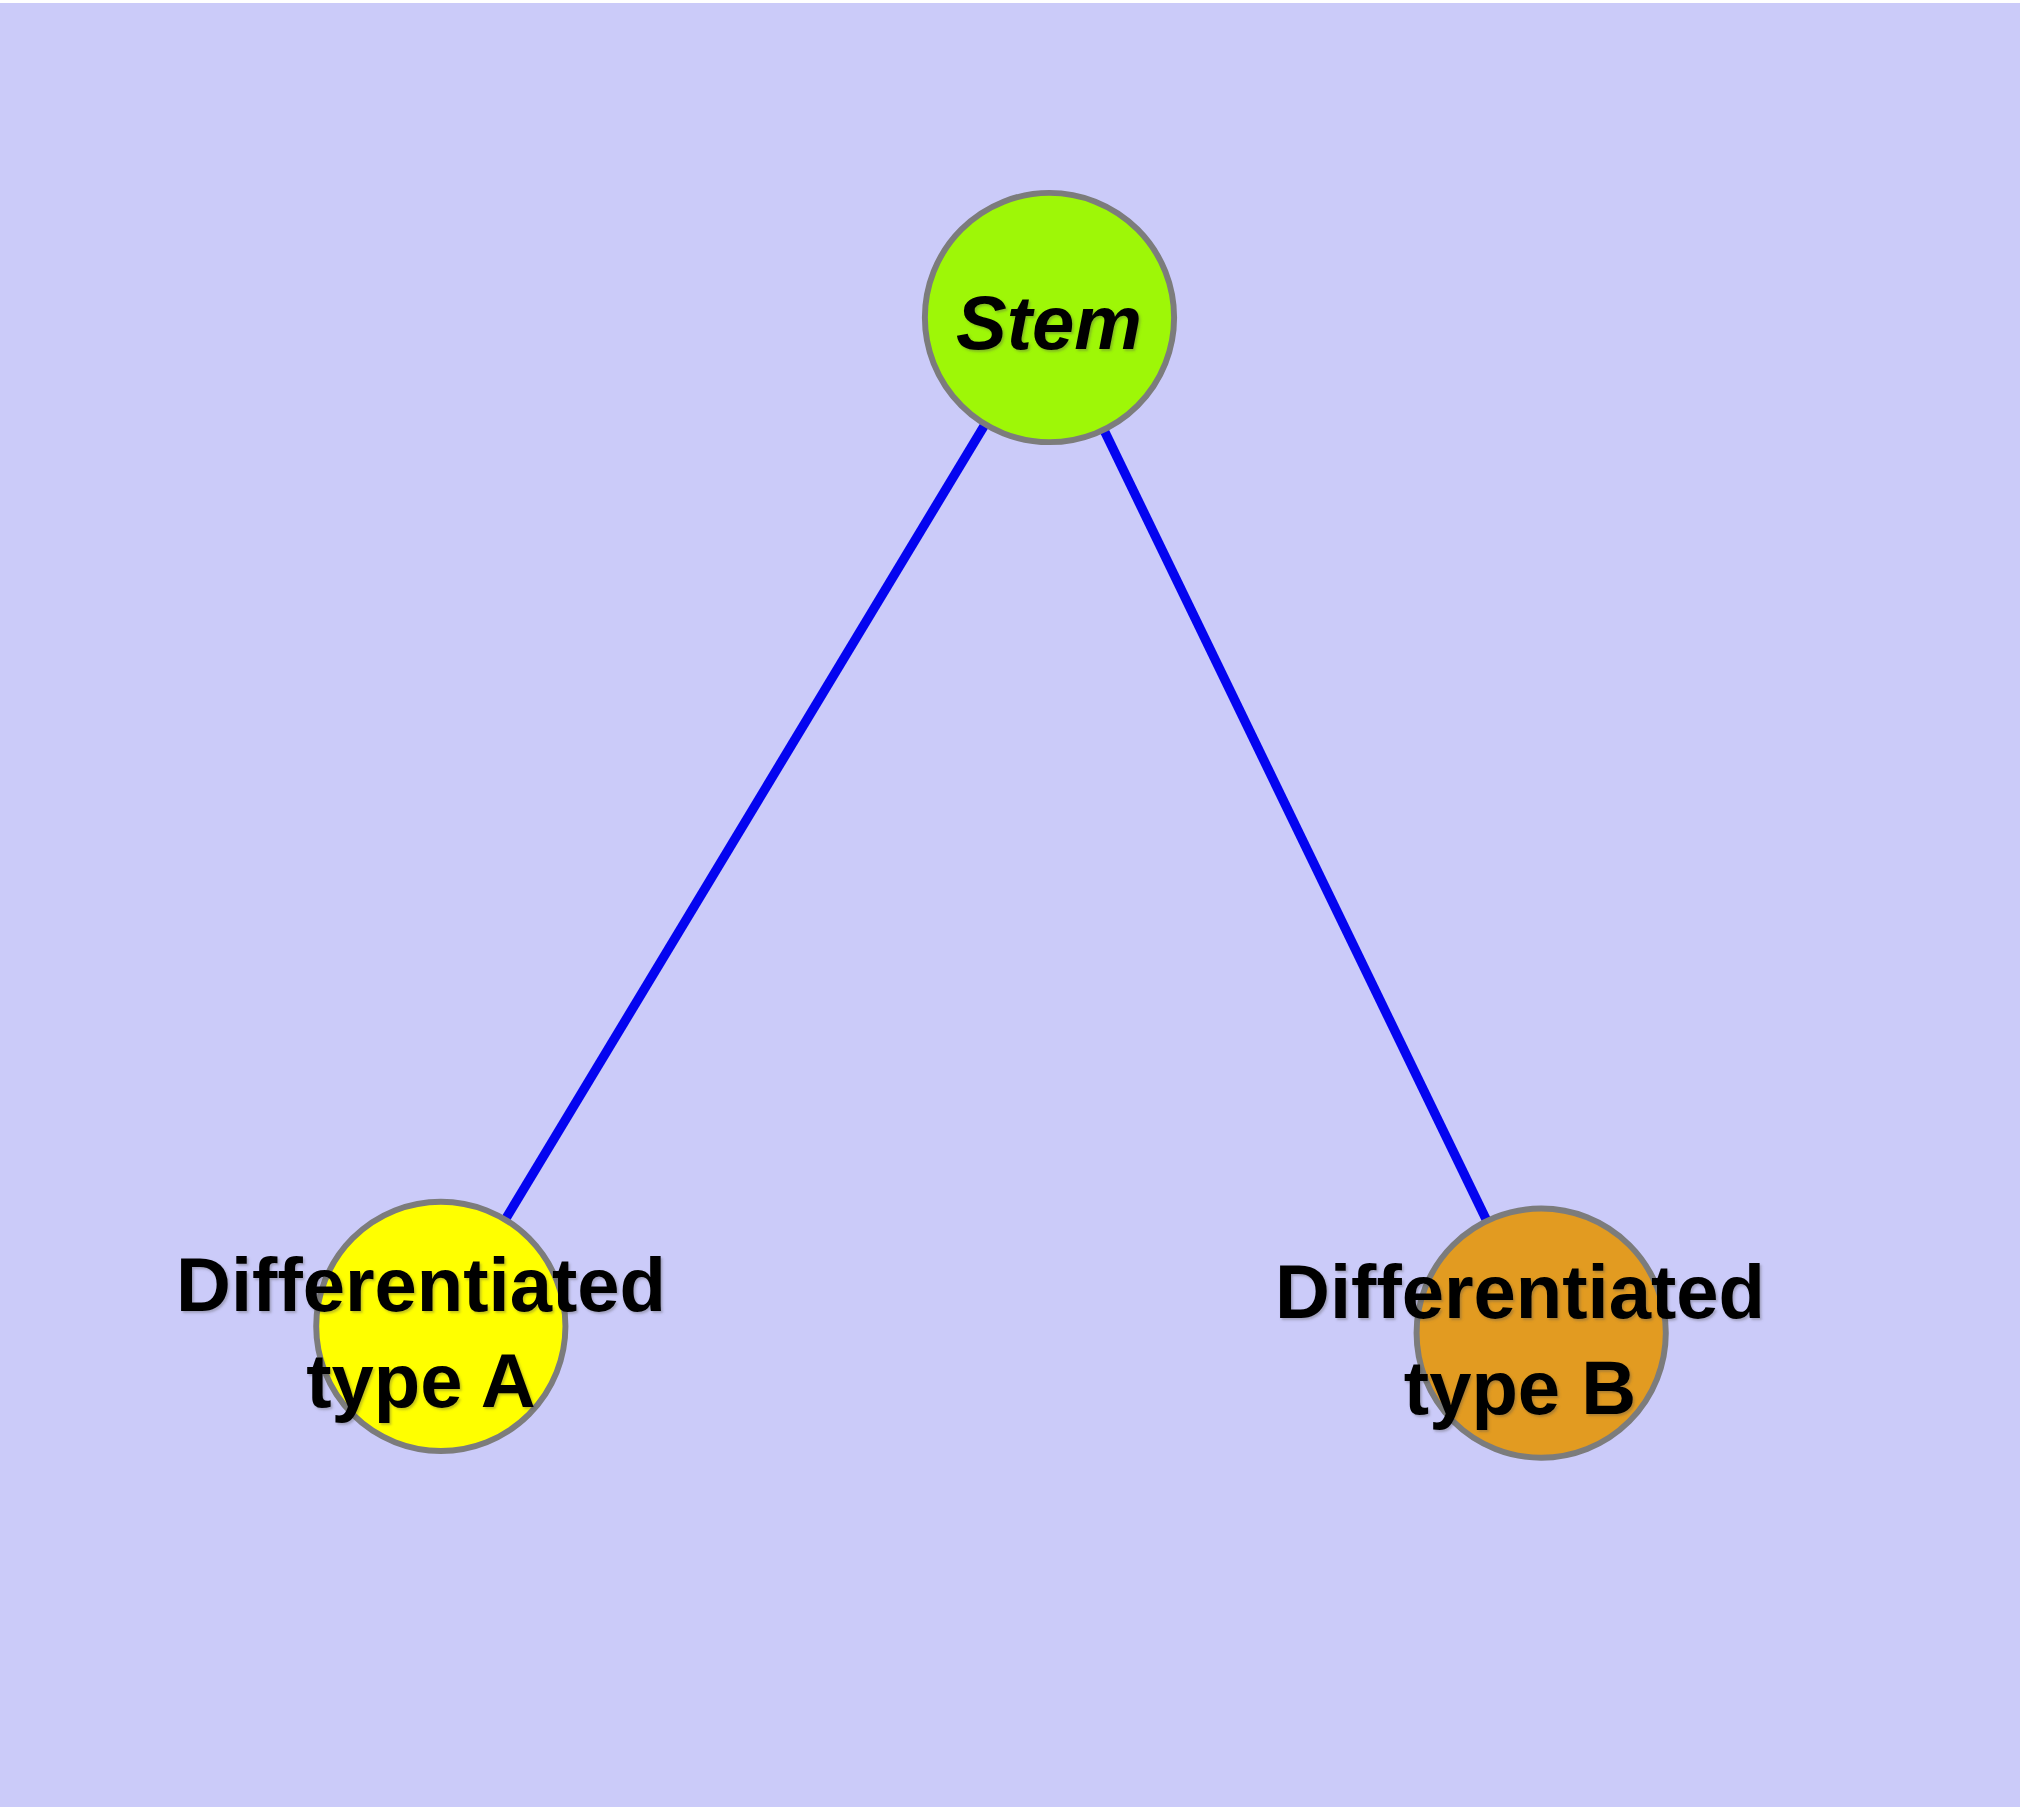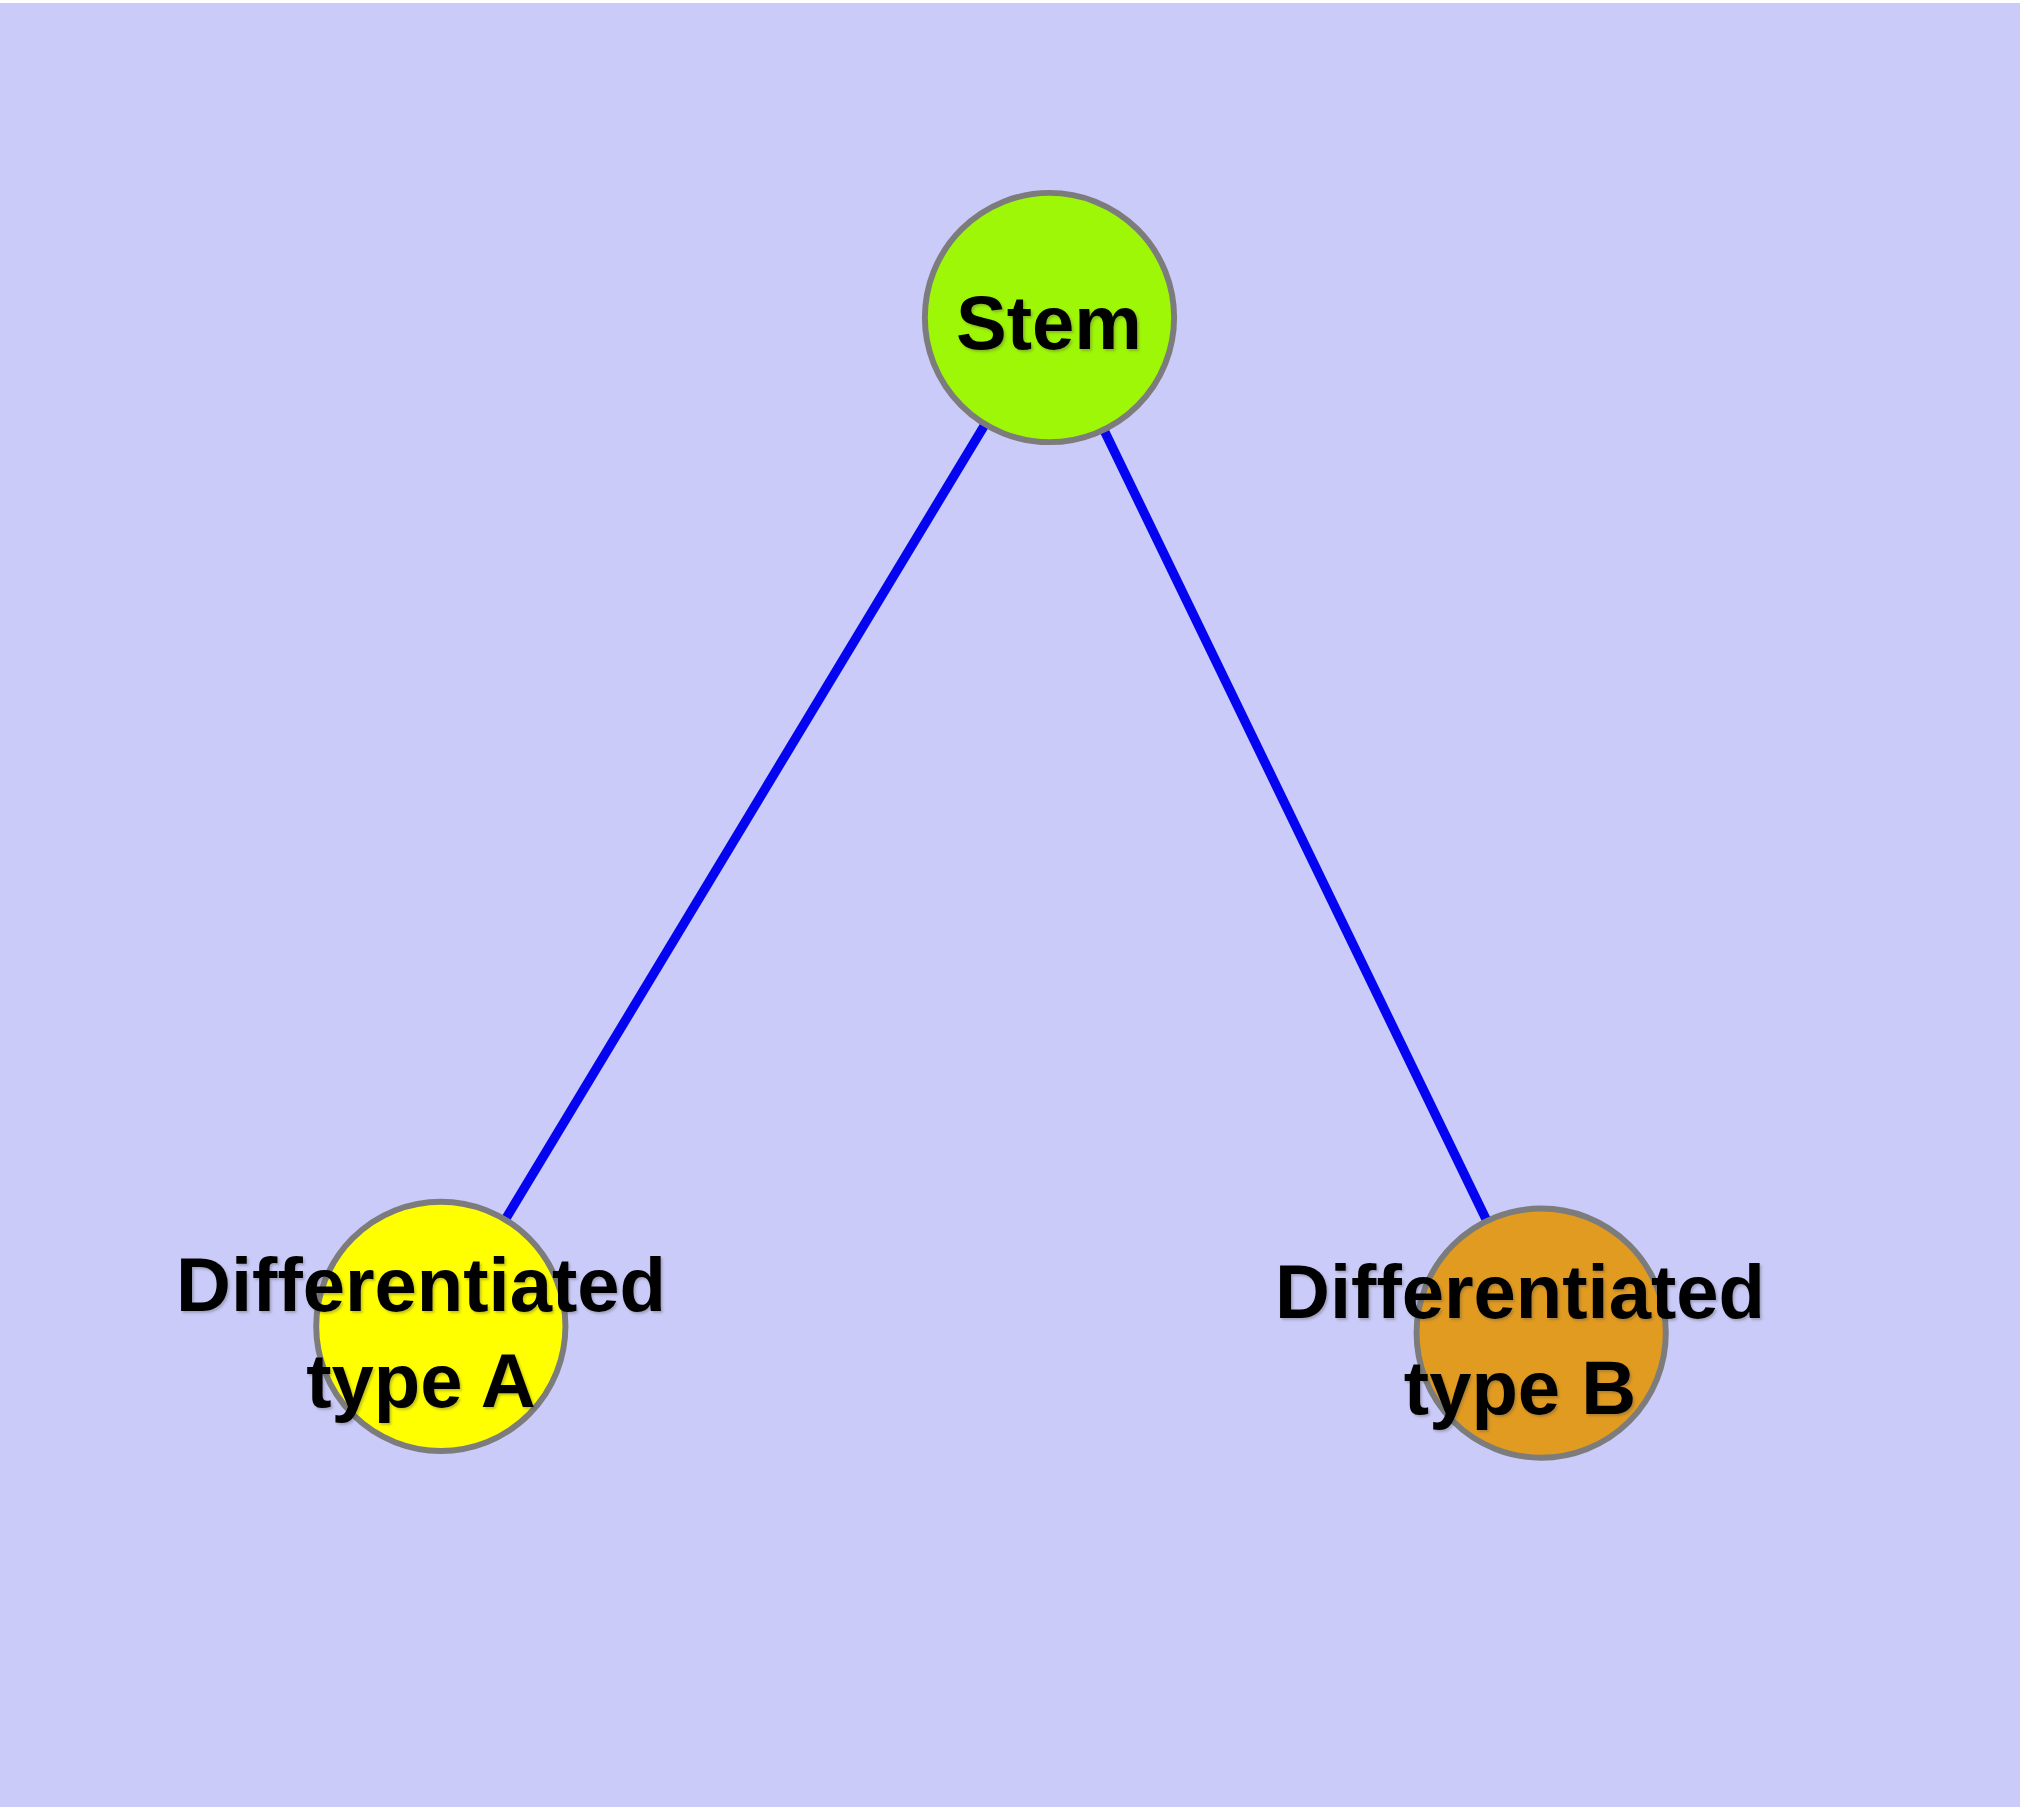--- a/index.html
+++ b/index.html
@@ -51,20 +51,20 @@
 
 <div class="stage">
   <div class="canvas" style="background: rgb(203, 203, 249);">
     <svg class="diagram-svg" viewBox="0 3 2384 2128" xmlns="http://www.w3.org/2000/svg">
         <line x1="1238" y1="374" x2="520" y2="1564" stroke="#0404f0" stroke-width="11"></line>
         <line x1="1238" y1="374" x2="1818" y2="1572" stroke="#0404f0" stroke-width="11"></line>
         <circle cx="1238" cy="374" r="147" fill="#9ef707" stroke="#7c7c7c" stroke-width="7"></circle>
         <circle cx="520" cy="1564" r="147" fill="#ffff00" stroke="#7c7c7c" stroke-width="7"></circle>
         <circle cx="1818" cy="1572" r="147" fill="#e29b21" stroke="#7c7c7c" stroke-width="7"></circle>
       </svg>
-    <div class="node-label" style="left: 1049px; top: 320px; color: rgb(0, 0, 0);">Stem</div>
+    <div class="node-label" style="left: 1049px; top: 320px; color: rgb(0, 0, 0); font-style: italic;">Stem</div>
     <div class="node-label" style="left: 421px; top: 1330px; color: rgb(0, 0, 0);">Differentiated
 type A</div>
     <div class="node-label" style="left: 1520px; top: 1337px; color: rgb(0, 0, 0);">Differentiated
 type B</div>
   </div>
 </div>
 
 
 </body></html>

